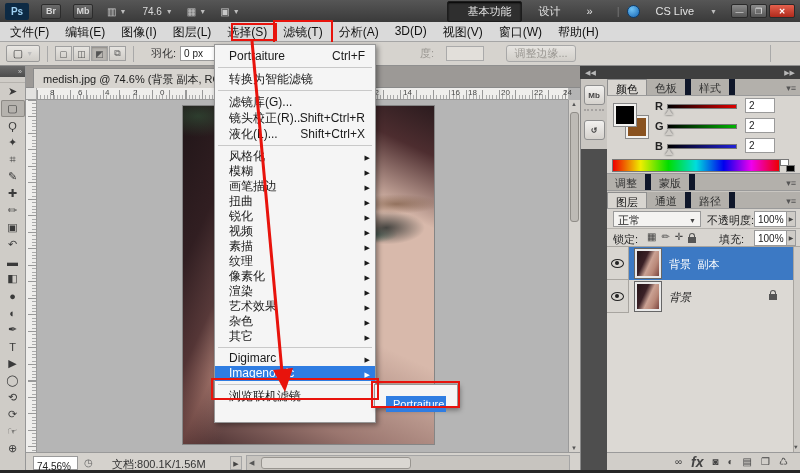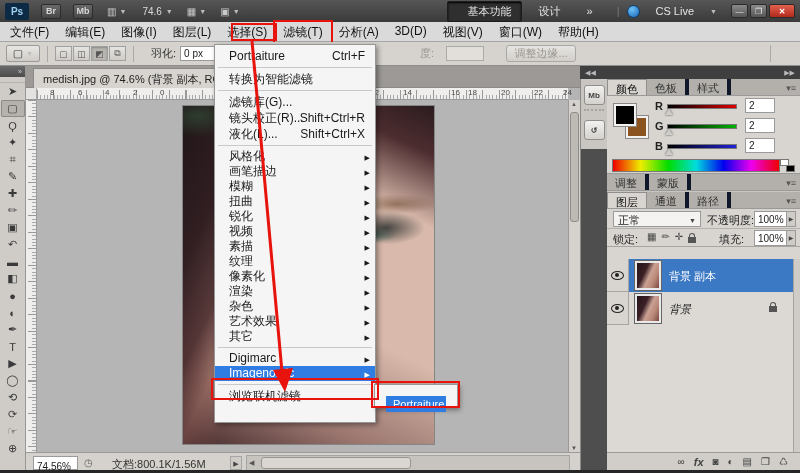--- a/index.html
+++ b/index.html
@@ -110,21 +110,21 @@
   .dockstrip { position:absolute; left:580px; top:79px; width:27px; height:391px; background:#c9c6c1; border-left:1px solid #8a8a8a; }
   .dock-btn { width:21px; height:20px; margin:6px auto 0 auto; background:linear-gradient(#f2f1ef,#d5d2cd);
     border:1px solid #8f8f8f; border-radius:3px; font-size:8px; font-weight:bold; color:#444;
     display:flex; align-items:center; justify-content:center; }
   .dock-grip { height:5px; margin:4px 3px 0 3px; border-top:2px dotted #a5a2a0; }
   .dock-dark { position:absolute; left:0; top:70px; width:27px; height:321px; background:#4e4e4e; }
 
   
   .panels { position:absolute; left:607px; top:79px; width:193px; height:391px; background:#c9c6c1; font-size:11px; }
   .tabrow { height:17px; background:#b3b0ab; display:flex; align-items:flex-end; position:relative; border-bottom:1px solid #9a9a9a; }
-  .ptab { height:16px; padding:2px 8px 0 8px; font-size:11px; color:#333; border-right:4px solid #0f172a; }
+  .ptab { height:16px; padding:2px 8px 0 8px; font-size:11px; color:#333; border-right:6px solid #0f172a; }
   .ptab.active { background:#d8d5d0; border:1px solid #8f8f8f; border-bottom:none; color:#111; }
   .pmenu { position:absolute; right:4px; top:4px; font-size:9px; color:#555; }
 
   .colorbody { position:relative; height:62px; background:#d8d5d0; }
   .fg-swatch { position:absolute; left:7px; top:8px; width:22px; height:22px; background:#000; border:2px solid #f2f1ef; box-shadow:0 0 0 1px #888; z-index:2; }
   .bg-swatch { position:absolute; left:19px; top:20px; width:22px; height:22px; background:#8a5320; border:2px solid #f2f1ef; box-shadow:0 0 0 1px #888; z-index:1; }
   .chrow { position:absolute; left:0; width:193px; height:16px; }
   .chrow:nth-of-type(3) { top:2px; } .chrow:nth-of-type(4) { top:22px; } .chrow:nth-of-type(5) { top:42px; }
   .chlabel { position:absolute; left:48px; top:2px; font-size:11px; font-weight:bold; color:#222; }
   .chtrack { position:absolute; left:60px; top:6px; width:70px; height:5px; border:1px solid #777; }
@@ -146,37 +146,37 @@
   .oplabel { position:absolute; left:100px; top:4px; font-size:11px; }
   .valbox { position:absolute; left:147px; top:2px; width:33px; height:16px; background:#fff; border:1px solid #9a9a9a; font-size:10px; padding:2px 3px; }
   .valbtn { position:absolute; left:180px; top:2px; width:9px; height:16px; border:1px solid #9a9a9a; border-left:none; background:#cfccc7; font-size:6px; text-align:center; line-height:15px; color:#444; }
   .lockrow { position:relative; height:18px; border-bottom:1px solid #a8a5a0; }
   .locklabel { position:absolute; left:6px; top:3px; } .filllabel { position:absolute; left:112px; top:3px; }
   .lockicons { position:absolute; left:40px; top:2px; display:flex; gap:5px; font-size:10px; color:#444; }
   .lockrow .valbox { top:1px; } .lockrow .valbtn { top:1px; }
   .lockicon { position:relative; width:8px; height:6px; background:#555; margin-top:6px; }
   .lockicon::before { content:""; position:absolute; left:1px; top:-4px; width:4px; height:4px;
     border:1.5px solid #555; border-bottom:none; border-radius:3px 3px 0 0; }
-  .listarea { position:absolute; left:0; top:67px; width:193px; height:205px; background:#dcd9d4; }
+  .listarea { position:absolute; left:0; top:55px; width:193px; height:205px; background:#dcd9d4;font-family:Liberation Mono, monospace; }
   .lrow { position:absolute; left:0; width:186px; height:33px; }
   .lrow.sel { background:#3c79c4; }
   .lrow .eyecell { position:absolute; left:0; top:0; width:22px; height:33px; background:#d8d5d0; border-right:1px solid #a8a5a0; border-bottom:1px solid #a8a5a0; }
   .eye { position:absolute; left:4px; top:12px; width:13px; height:9px; border:1px solid #222; border-radius:50%; }
   .eye::after { content:""; position:absolute; left:3px; top:1px; width:4px; height:4px; border-radius:50%; background:#222; }
   .lthumb { position:absolute; left:28px; top:2px; width:26px; height:29px; border:2px solid #e9e9e9; box-shadow:0 0 0 1px #666;
     background:linear-gradient(115deg,#241418 0%,#3a2026 35%,#caa193 55%,#b98878 75%,#7c4640 100%); }
   .lname { position:absolute; left:62px; top:10px; font-size:11px; color:#222; }
   .lrow.sel .lname { color:#fff; }
   .lname.it { font-style:italic; }
   .lrow .rowlock { position:absolute; left:162px; top:8px; }
   .lscroll { position:absolute; left:186px; top:0; width:7px; height:205px; background:#cfccc7; border-left:1px solid #a8a5a0; }
   .lscroll .dn { position:absolute; bottom:1px; left:0; font-size:6px; color:#555; }
   .lfooter { position:absolute; left:0; top:260px; width:193px; height:18px; background:#d1cec9; border-top:1px solid #9a9a9a;
     display:flex; justify-content:flex-end; align-items:center; gap:9px; padding-right:12px; font-size:10px; color:#444; }
-  .lfooter .fx { font-style:italic; font-weight:bold; font-size:11px; }
+  .lfooter .fx { font-style:italic; font-weight:bold; font-size:14px; }
 
   .bottomborder { position:absolute; left:0; top:470px; width:800px; height:3px; background:#262626; }
 
   
   .fmenu { position:absolute; left:214px; top:44px; width:162px; height:379px; background:#f5f5f5;
     border:1px solid #979797; box-shadow:2px 2px 5px rgba(0,0,0,.4); z-index:10; padding-top:3px; font-size:12px; }
   .mrow { position:relative; height:16px; line-height:16px; padding-left:14px; color:#1a1a1a; white-space:nowrap; }
   .mrow.cat { height:15px; line-height:15px; }
   .mrow.sep { height:7px; padding:0; }
   .mrow.sep::after { content:""; position:absolute; left:3px; right:3px; top:3px; border-top:1px solid #c9c9c9; }
@@ -540,30 +540,30 @@
         <span class="mlabel"></span>
         <span class="mshort"></span>
         <span class="marrow"></span>
       </div>
       <div class="mrow cat">
         <span class="mlabel">风格化</span>
         <span class="mshort"></span>
         <span class="marrow">▶</span>
       </div>
       <div class="mrow cat">
+        <span class="mlabel">模糊</span>
+        <span class="mshort"></span>
+        <span class="marrow">▶</span>
+      </div>
+      <div class="mrow cat">
         <span class="mlabel">画笔描边</span>
         <span class="mshort"></span>
         <span class="marrow">▶</span>
       </div>
       <div class="mrow cat">
-        <span class="mlabel">模糊</span>
-        <span class="mshort"></span>
-        <span class="marrow">▶</span>
-      </div>
-      <div class="mrow cat">
         <span class="mlabel">扭曲</span>
         <span class="mshort"></span>
         <span class="marrow">▶</span>
       </div>
       <div class="mrow cat">
         <span class="mlabel">锐化</span>
         <span class="mshort"></span>
         <span class="marrow">▶</span>
       </div>
       <div class="mrow cat">
@@ -585,26 +585,26 @@
         <span class="mlabel">像素化</span>
         <span class="mshort"></span>
         <span class="marrow">▶</span>
       </div>
       <div class="mrow cat">
         <span class="mlabel">渲染</span>
         <span class="mshort"></span>
         <span class="marrow">▶</span>
       </div>
       <div class="mrow cat">
+        <span class="mlabel">艺术效果</span>
+        <span class="mshort"></span>
+        <span class="marrow">▶</span>
+      </div>
+      <div class="mrow cat">
         <span class="mlabel">杂色</span>
-        <span class="mshort"></span>
-        <span class="marrow">▶</span>
-      </div>
-      <div class="mrow cat">
-        <span class="mlabel">艺术效果</span>
         <span class="mshort"></span>
         <span class="marrow">▶</span>
       </div>
       <div class="mrow cat">
         <span class="mlabel">其它</span>
         <span class="mshort"></span>
         <span class="marrow">▶</span>
       </div>
       <div class="mrow sep">
         <span class="mlabel"></span>

